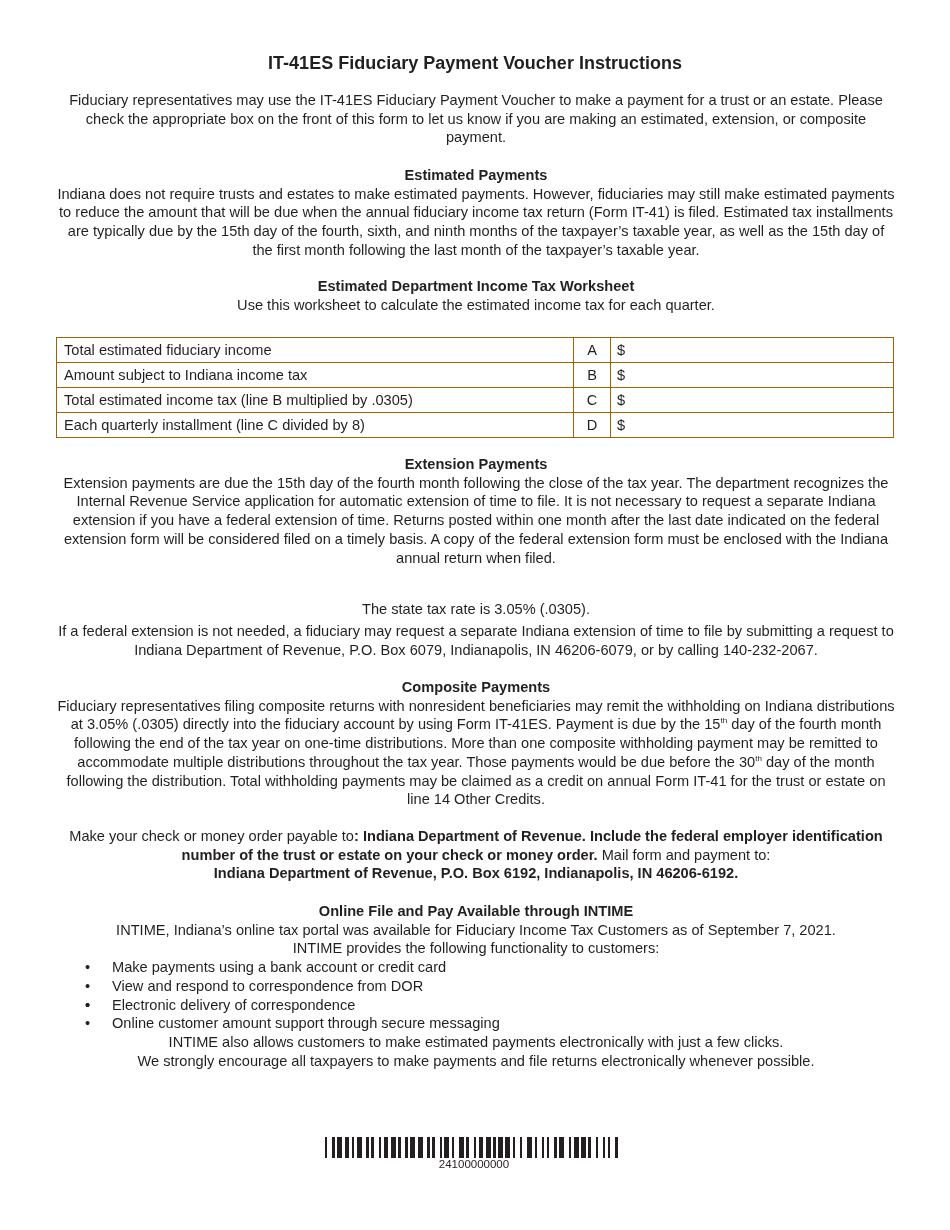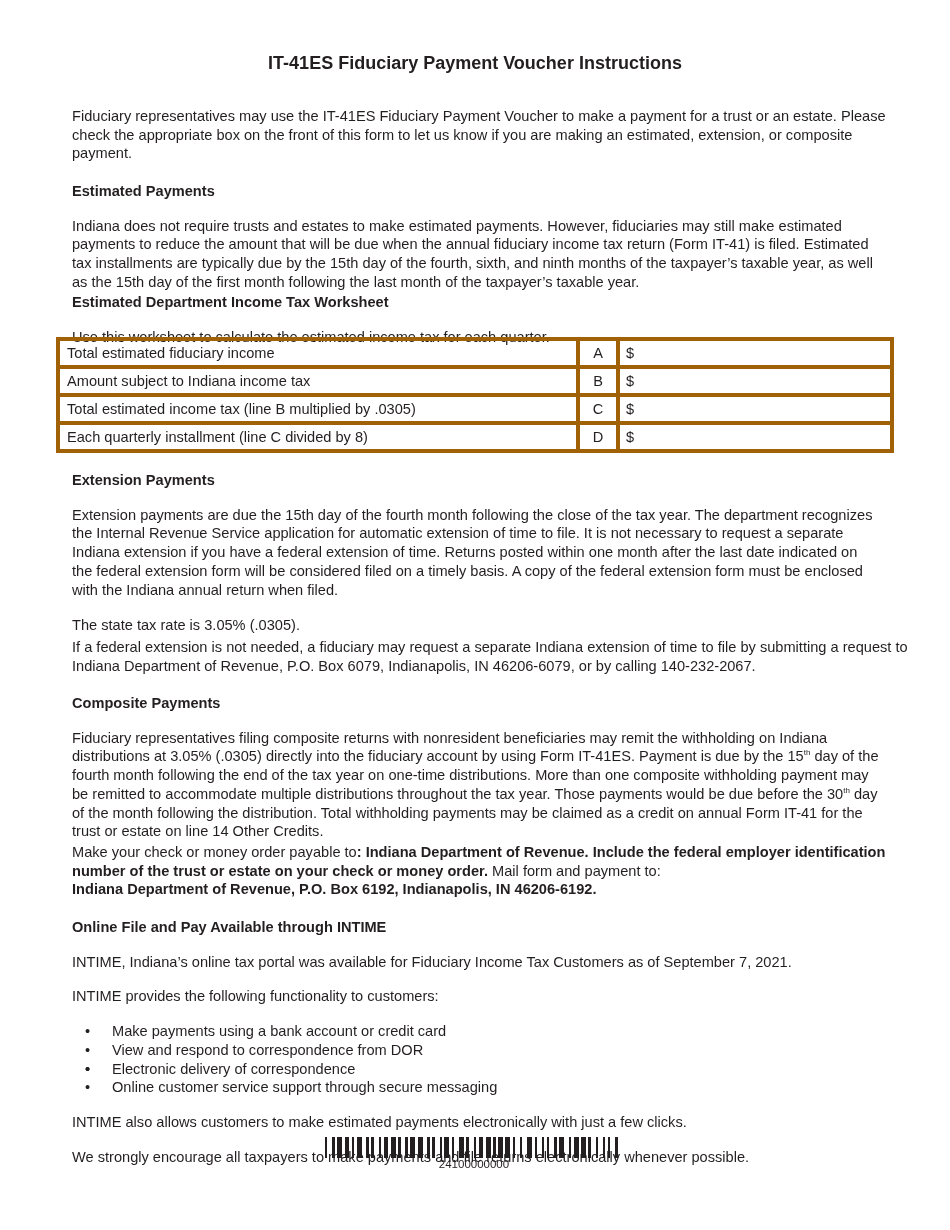--- a/index.html
+++ b/index.html
@@ -8,29 +8,29 @@
     font-family: "Liberation Sans", sans-serif; color: #231f20;
     font-size: 14.6px; line-height: 18.7px;
   }
   .page { position: absolute; left: 56px; top: 0; width: 840px; }
   .title {
     position: absolute; left: 0; top: 52px; width: 838px; text-align: center;
     font-weight: bold; font-size: 18px; line-height: 22px;
   }
   .block { position: absolute; left: 0; width: 840px; }
   .heading { font-weight: bold; }
-  p { margin: 16px; }
+  p { margin: 0; text-align: center; }
   sup { font-size: 8px; line-height: 0; vertical-align: 6px; }
   b { font-weight: bold; }
   table.ws {
     position: absolute; left: 0; top: 337px; width: 838px;
     border-collapse: collapse;
   }
   table.ws td {
-    border: 4px solid #a16207; height: 24px; padding: 0 7px;
+    border: 1px solid #a16207; height: 24px; padding: 0 7px;
     font-size: 14.6px; line-height: 18px; vertical-align: middle;
   }
   table.ws td.lbl { width: 502px; }
   table.ws td.ltr { width: 22px; text-align: center; padding: 0 7px; }
   table.ws td.amt { padding-left: 6px; }
   ul.bullets { list-style: none; margin: 0; padding: 0; }
   ul.bullets li { position: relative; padding-left: 56px; }
   ul.bullets li .dot { position: absolute; left: 29px; top: 0; }
   .barcode {
     position: absolute; left: 325px; top: 1137px; width: 298px; height: 21px;
@@ -104,21 +104,21 @@
 
   <div class="block" style="top:902px;">
     <p class="heading">Online File and Pay Available through INTIME</p>
     <p>INTIME, Indiana’s online tax portal was available for Fiduciary Income Tax Customers as of September 7, 2021.</p>
     <p>INTIME provides the following functionality to customers:</p>
     <ul class="bullets">
       <li><span class="dot">•</span><span>Make payments using a bank account or credit card</span></li>
       <li><span class="dot">•</span><span>View and respond to correspondence from DOR</span></li>
       <li><span class="dot">•</span></li>
       <li><span class="dot">•</span><span>Electronic delivery of correspondence</span></li>
-      <li><span class="dot">•</span><span>Online customer service support through secure messaging</span></li>
+      <li><span class="dot">•</span><span>Online customer amount support through secure messaging</span></li>
     </ul>
     <p>INTIME also allows customers to make estimated payments electronically with just a few clicks.</p>
     <p>We strongly encourage all taxpayers to make payments and file returns electronically whenever possible.</p>
   </div>
 </div>
 
 <div class="barcode" id="barcode">
     <span style="width: 2.44262px; background: rgb(35, 31, 32);"></span>
     <span style="width: 4.88525px; background: transparent;"></span>
     <span style="width: 2.44262px; background: rgb(35, 31, 32);"></span>

